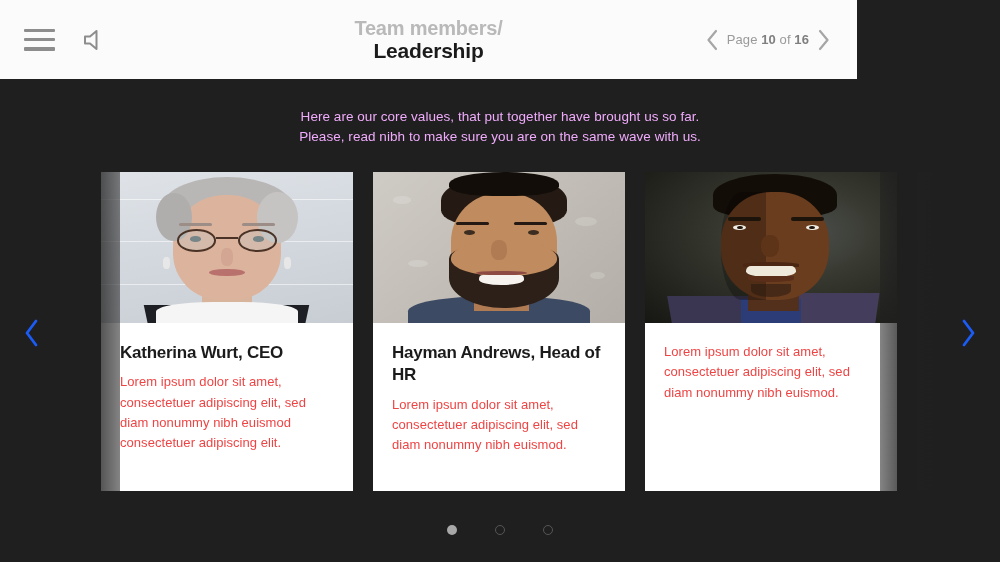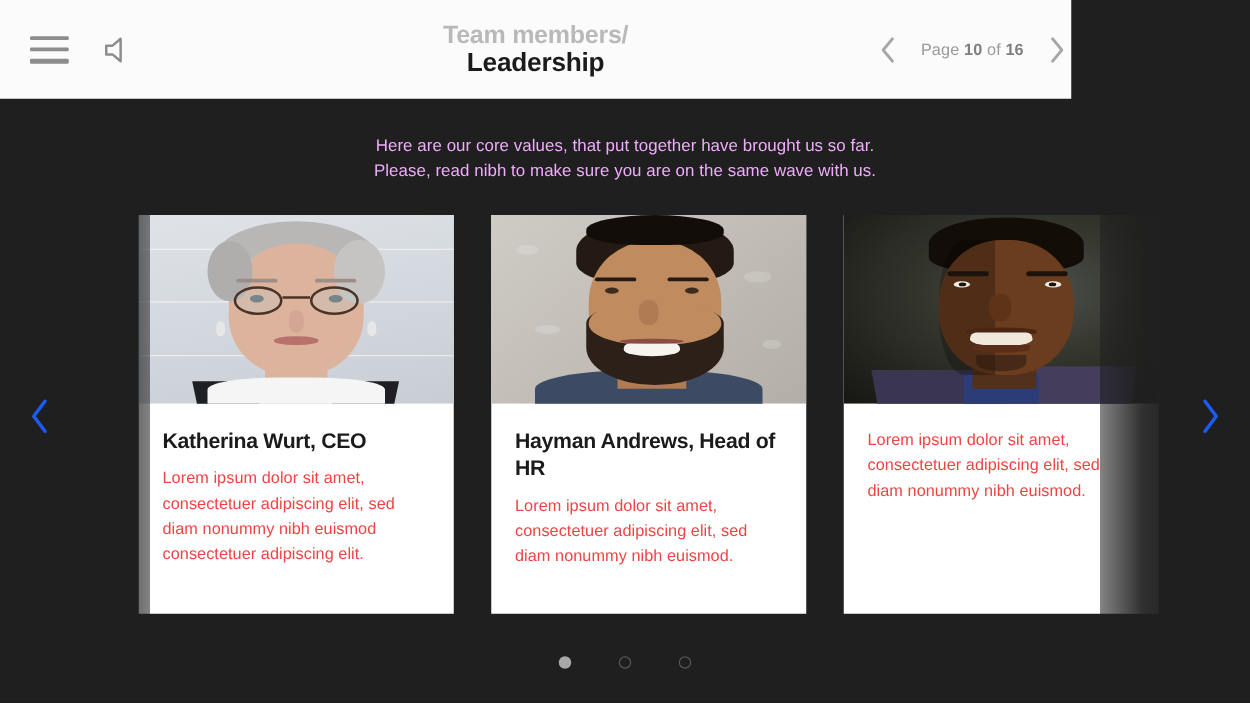--- a/index.html
+++ b/index.html
@@ -66,21 +66,22 @@
     font-weight: bold;
     color: #1b1b1b;
     letter-spacing: -0.2px;
   }
 
   .topbar-right {
     width: 300px;
     display: flex;
     align-items: center;
     justify-content: flex-end;
-    gap: 16px;
+    gap: 4px;
+    padding-right: 22px;
   }
 
   .chev {
     width: 22px; height: 30px;
     cursor: pointer;
   }
   .page-counter {
     font-size: 13px;
     color: #9a9a9a;
     white-space: nowrap;
@@ -128,21 +129,20 @@
 
   .card {
     width: 252px;
     height: 319px;
     background: #ffffff;
     flex: 0 0 auto;
     overflow: hidden;
     display: flex;
     flex-direction: column;
     cursor: pointer;
-    margin-left: 10px;
   }
 
   .card-photo {
     width: 100%;
     height: 151px;
     position: relative;
     overflow: hidden;
     flex: 0 0 auto;
   }
 

